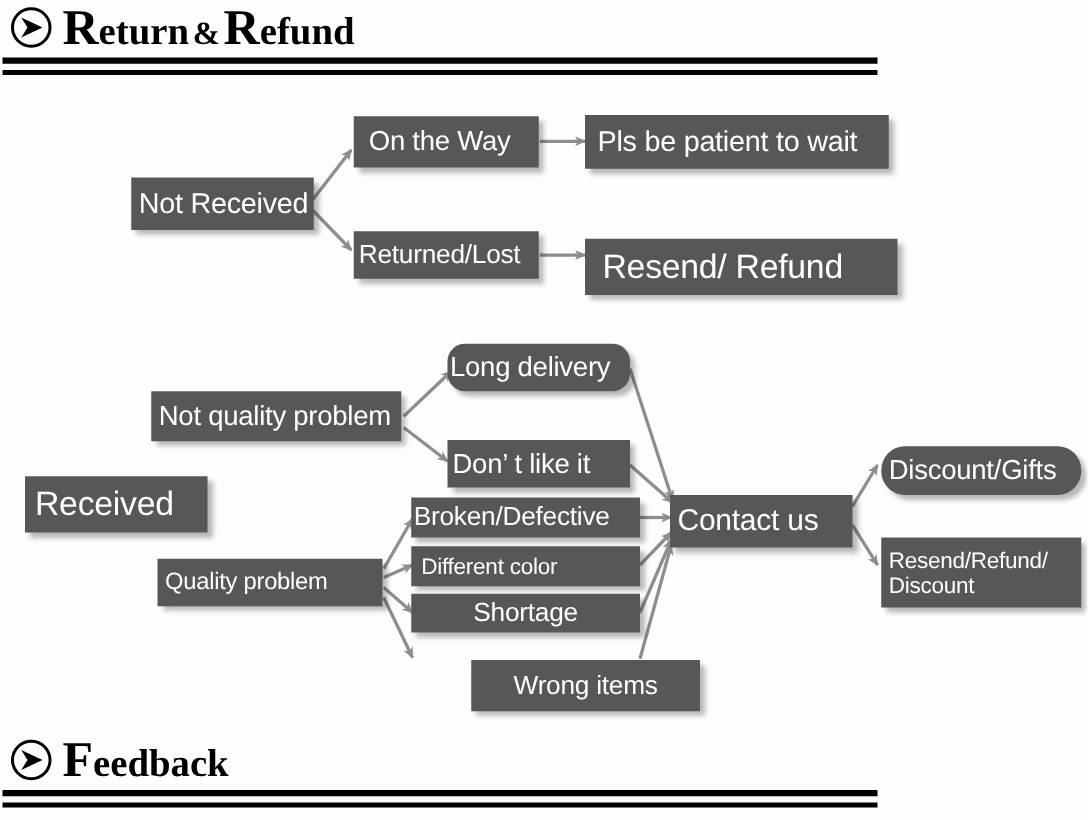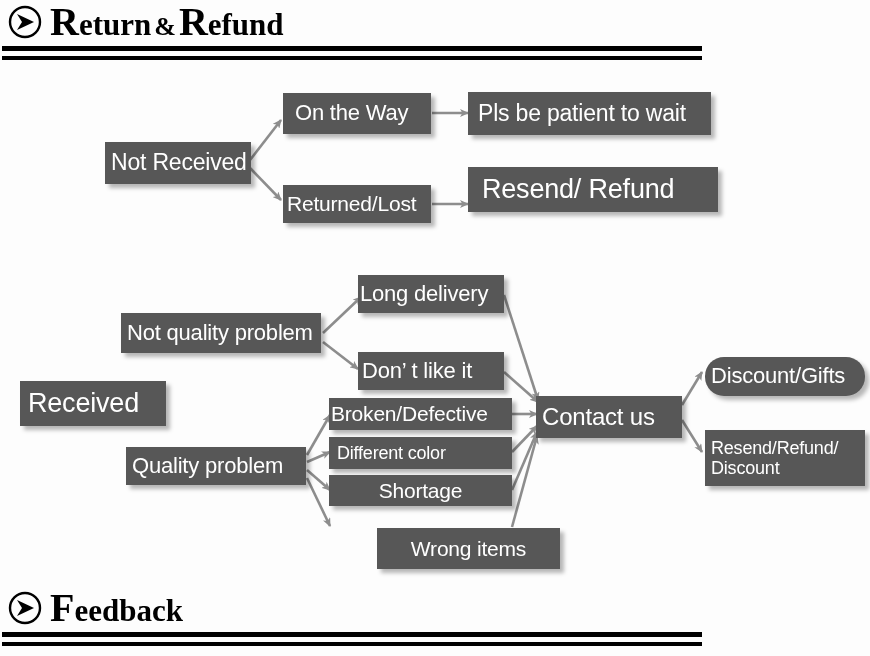--- a/index.html
+++ b/index.html
@@ -149,29 +149,29 @@
 </svg>
 
 <div class="node left" style="left:105px;top:142px;width:146px;height:42px;padding-left:6px;font-size:23px;">Not Received</div>
 
 <div class="node left" style="left:283px;top:93px;width:148px;height:41px;padding-left:12px;font-size:22px;text-align:right;">On the Way</div>
 
 <div class="node left" style="left:283px;top:185px;width:148px;height:38px;padding-left:4px;font-size:21px;">Returned/Lost</div>
 
 <div class="node left" style="left:468px;top:92px;width:243px;height:43px;padding-left:10px;font-size:23px;">Pls be patient to wait</div>
 
-<div class="node left" style="left:468px;top:167px;width:250px;height:45px;padding-left:14px;font-size:27px;">Resend/ Refund</div>
+<div class="node left" style="left:468px;top:191px;width:250px;height:45px;padding-left:14px;font-size:27px;">Resend/ Refund</div>
 
 <div class="node left" style="left:20px;top:381px;width:146px;height:45px;padding-left:8px;font-size:27px;">Received</div>
 
 <div class="node left" style="left:121px;top:313px;width:200px;height:40px;padding-left:6px;font-size:22px;">Not quality problem</div>
 
-<div class="node left" style="left:126px;top:447px;width:180px;height:38px;padding-left:6px;font-size:22px;">Quality problem</div>
-
-<div class="node left" style="left:358px;top:275px;width:146px;height:38px;padding-left:2px;font-size:22px;">Long delivery</div>
+<div class="node left" style="left:126px;top:447px;width:180px;height:38px;padding-left:6px;font-size:19px;">Quality problem</div>
+
+<div class="node left" style="left:358px;top:275px;width:146px;height:38px;padding-left:2px;font-size:22px;border-radius:14px;">Long delivery</div>
 
 <div class="node left" style="left:358px;top:352px;width:146px;height:38px;padding-left:4px;font-size:22px;">Don’  t like it</div>
 
 <div class="node left" style="left:329px;top:398px;width:183px;height:32px;padding-left:2px;font-size:21px;">Broken/Defective</div>
 
 <div class="node left" style="left:329px;top:437px;width:183px;height:32px;padding-left:8px;font-size:18px;">Different color</div>
 
 <div class="node center" style="left:329px;top:475px;width:183px;height:31px;font-size:21px;">Shortage</div>
 
 <div class="node center" style="left:329px;top:528px;width:183px;height:41px;font-size:21px;margin-left:48px;">Wrong items</div>

